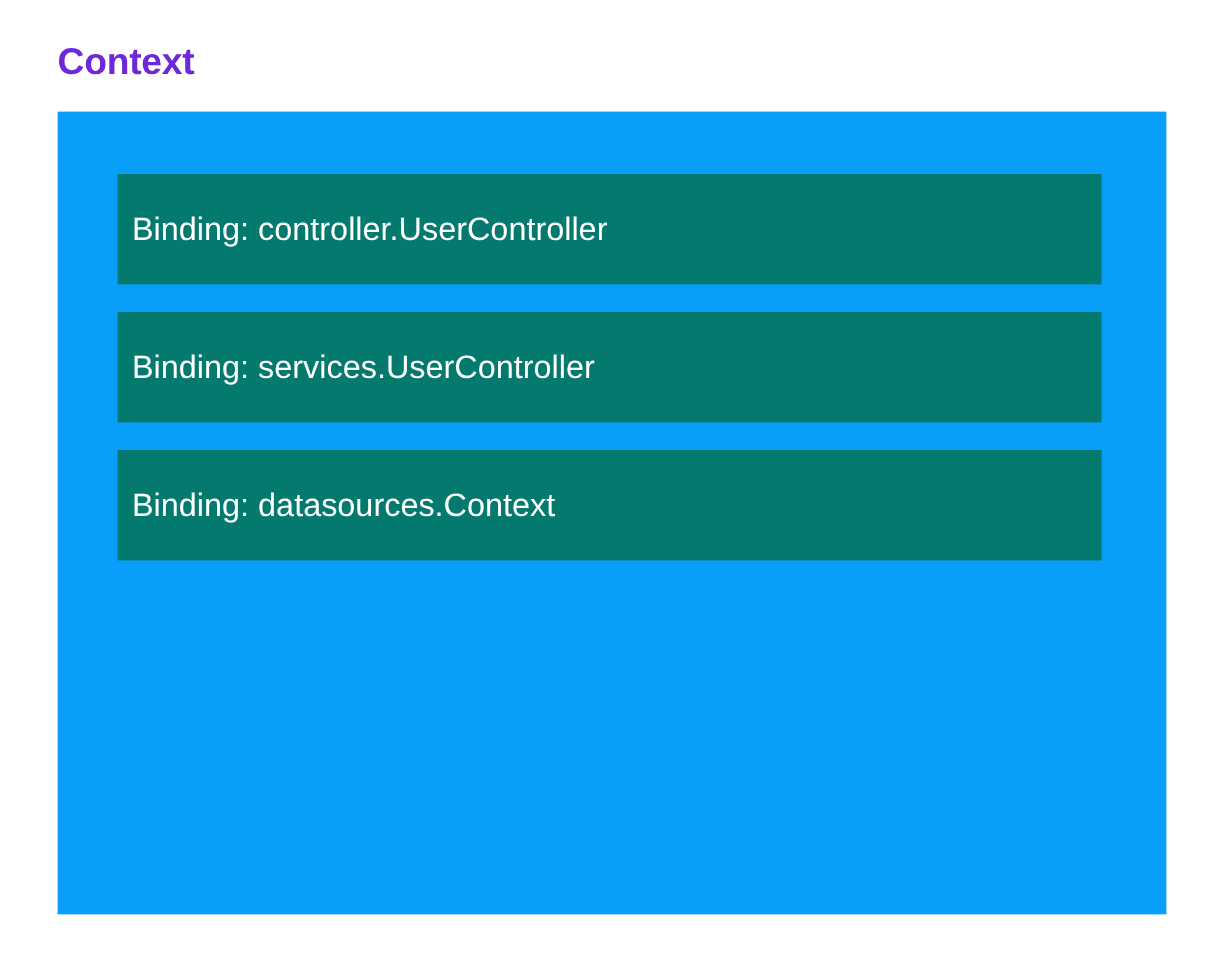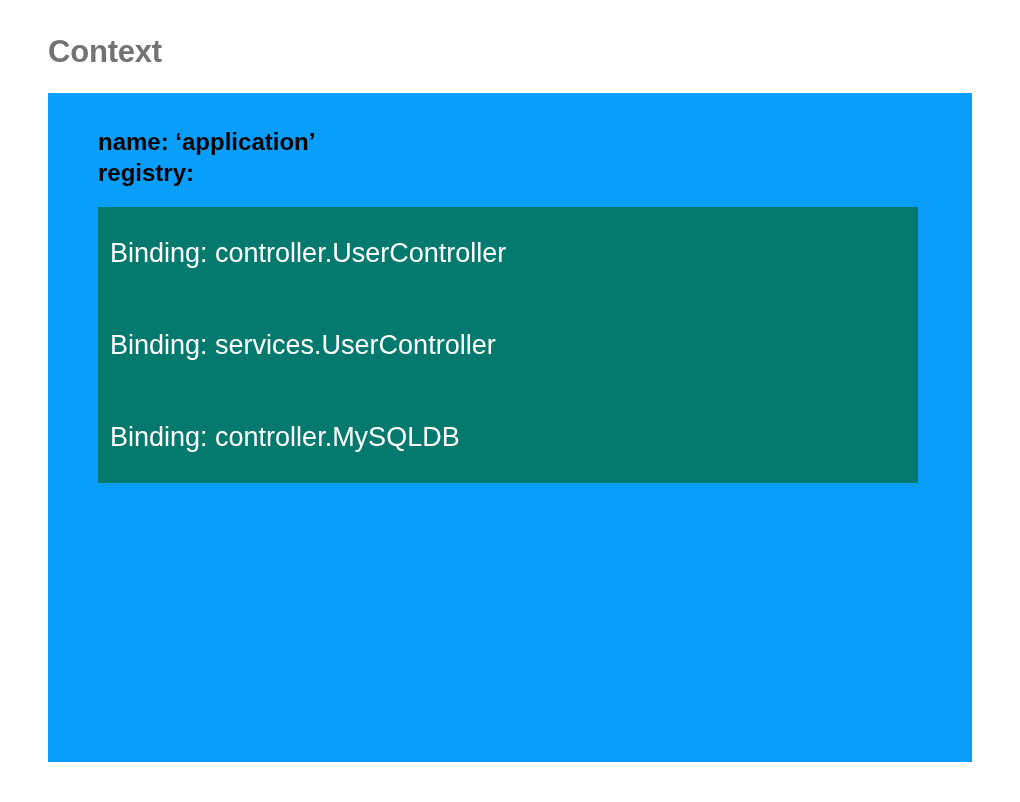--- a/index.html
+++ b/index.html
@@ -24,21 +24,21 @@
     box-sizing: border-box;
   }
 
   
   .page-title {
     position: absolute;
     left: 48px;
     top: 33px;
     font-size: 31px;
     font-weight: bold;
-    color: #737373;
+    color: #6d28d9;
     letter-spacing: -0.2px;
     line-height: 1.2;
     white-space: nowrap;
   }
 
   
   .context-box {
     position: absolute;
     left: 48px;
     top: 93px;
@@ -60,20 +60,21 @@
     color: #000000;
     line-height: 31px;
     white-space: nowrap;
   }
 
   
   .registry-list {
     margin-top: 19px;
     display: flex;
     flex-direction: column;
+    gap: 23px;
   }
 
   .binding-box {
     width: 820px;
     height: 92px;
     background: #04796e;
     box-sizing: border-box;
     display: flex;
     align-items: center;
     padding-left: 12px;
@@ -89,35 +90,31 @@
 </style>
 </head>
 <body>
 
 <div class="slide">
 
   <div class="page-title">Context</div>
 
   <div class="context-box">
 
-    <div class="context-props">
-      <div class="prop-line">name: ‘application’</div>
-      <div class="prop-line">registry:</div>
-    </div>
 
     <div class="registry-list">
 
       <div class="binding-box">
         <span class="binding-label">Binding: controller.UserController</span>
       </div>
 
 
       <div class="binding-box">
         <span class="binding-label">Binding: services.UserController</span>
       </div>
 
       <div class="binding-box">
-        <span class="binding-label">Binding: controller.MySQLDB</span>
+        <span class="binding-label">Binding: datasources.Context</span>
       </div>
 
     </div>
   </div>
 </div>
 
 </body></html>

